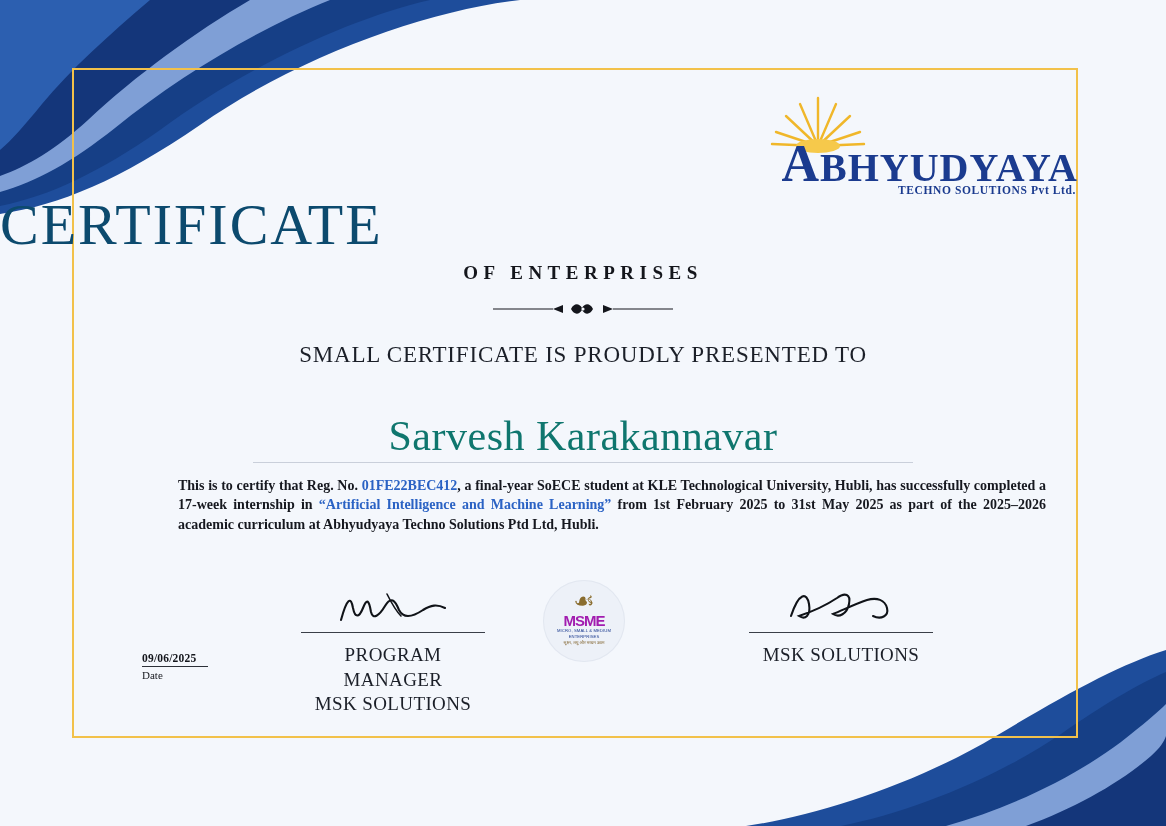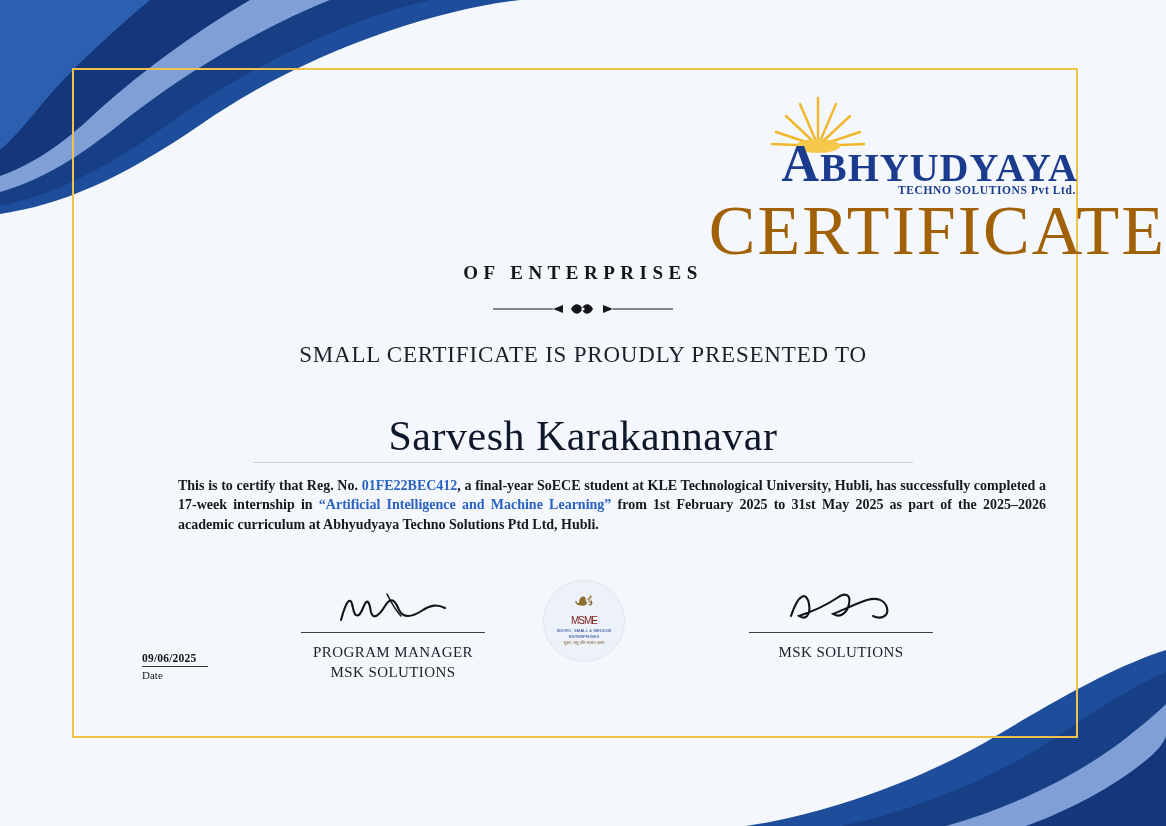--- a/index.html
+++ b/index.html
@@ -83,25 +83,25 @@
     color: #1b3b8f;
     white-space: nowrap;
   }
 
   
   .title {
     position: absolute;
     left: 0;
     right: 0;
     top: 196px;
-    text-align: right;
-    font-family: "Liberation Serif", serif;
-    font-size: 70px;
+    text-align: left;
+    font-family: "Liberation Serif", serif;
+    font-size: 58px;
     letter-spacing: 2px;
-    color: #a16207;
+    color: #0c4a6e;
     line-height: 1;
   }
   .subtitle {
     position: absolute;
     left: 0; right: 0;
     top: 262px;
     text-align: center;
     font-family: "Liberation Serif", serif;
     font-size: 19px;
     font-weight: bold;
@@ -128,21 +128,21 @@
     color: #1b1f28;
   }
 
   .recipient {
     position: absolute;
     left: 0; right: 0;
     top: 412px;
     text-align: center;
     font-family: "Liberation Serif", serif;
     font-size: 42px;
-    color: #0f172a;
+    color: #0f766e;
     letter-spacing: 0.5px;
   }
   .recipient-rule {
     position: absolute;
     left: 253px;
     top: 462px;
     width: 660px;
     height: 1px;
     background: #c9cfda;
   }
@@ -176,21 +176,21 @@
     font-size: 30px;
     color: #101318;
   }
   .sig-rule {
     height: 1px;
     background: #3a3f48;
     margin-bottom: 10px;
   }
   .sig-role {
     font-family: "Liberation Serif", serif;
-    font-size: 15px;
+    font-size: 19px;
     letter-spacing: 0.4px;
     color: #1b1f28;
     line-height: 1.3;
   }
 
   .date-block {
     position: absolute;
     left: 142px;
     top: 652px;
     width: 66px;
@@ -228,24 +228,24 @@
     text-align: center;
   }
   .seal-emblem {
     margin-top: 8px;
     font-size: 24px;
     line-height: 26px;
     color: #8a6d2f;
   }
   .seal-word {
     font-family: "Liberation Sans", sans-serif;
-    font-size: 10px;
-    font-weight: normal;
+    font-size: 15px;
+    font-weight: bold;
     letter-spacing: -1px;
-    color: #7f1d1d;
+    color: #a21caf;
     line-height: 14px;
   }
   .seal-tag {
     font-family: "Liberation Sans", sans-serif;
     font-size: 4.2px;
     color: #1b3b8f;
     letter-spacing: 0.1px;
     line-height: 6px;
   }
   .seal-tag2 {

